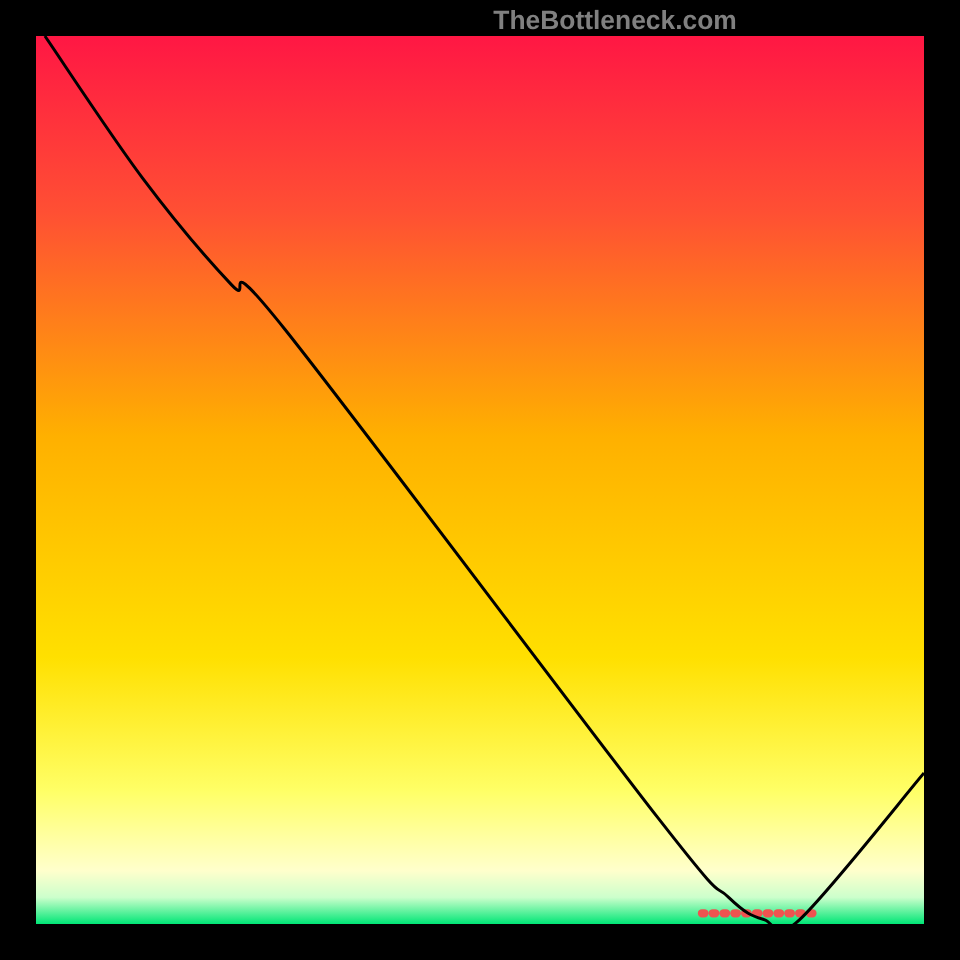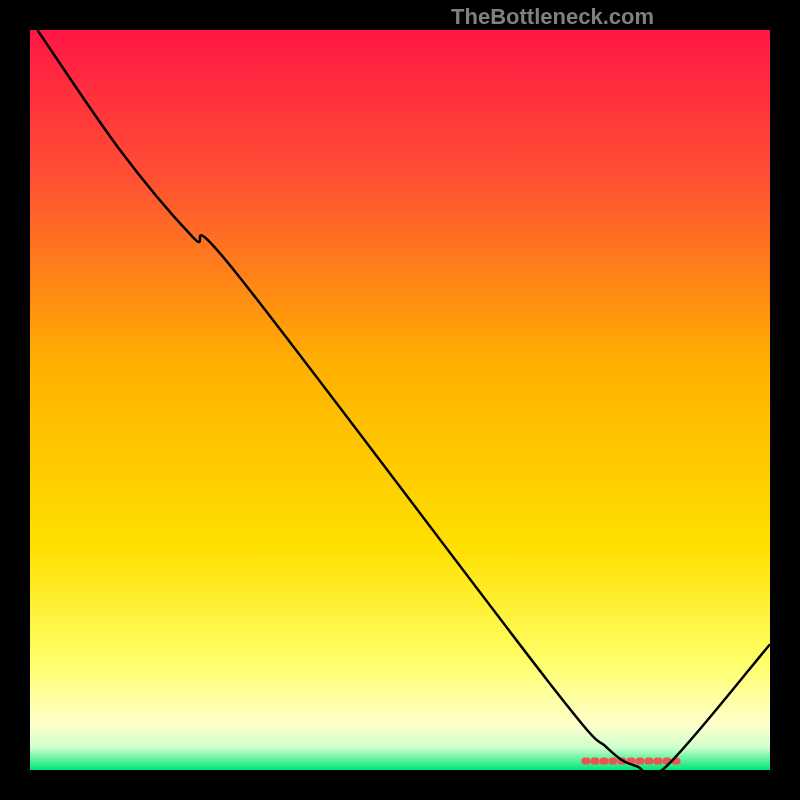--- a/index.html
+++ b/index.html
@@ -8,21 +8,20 @@
     width: 800px;
     height: 800px;
     background: #000000;
     position: relative;
     font-family: Arial, Helvetica, sans-serif;
   }
   .container {
     width: 632px;
     height: 800px;
     position: relative;
-    padding-left: 40px;
   }
   .watermark {
     position: absolute;
     top: 4px;
     right: 18px;
     color: #808080;
     font-size: 22px;
     font-weight: bold;
     z-index: 10;
   }

